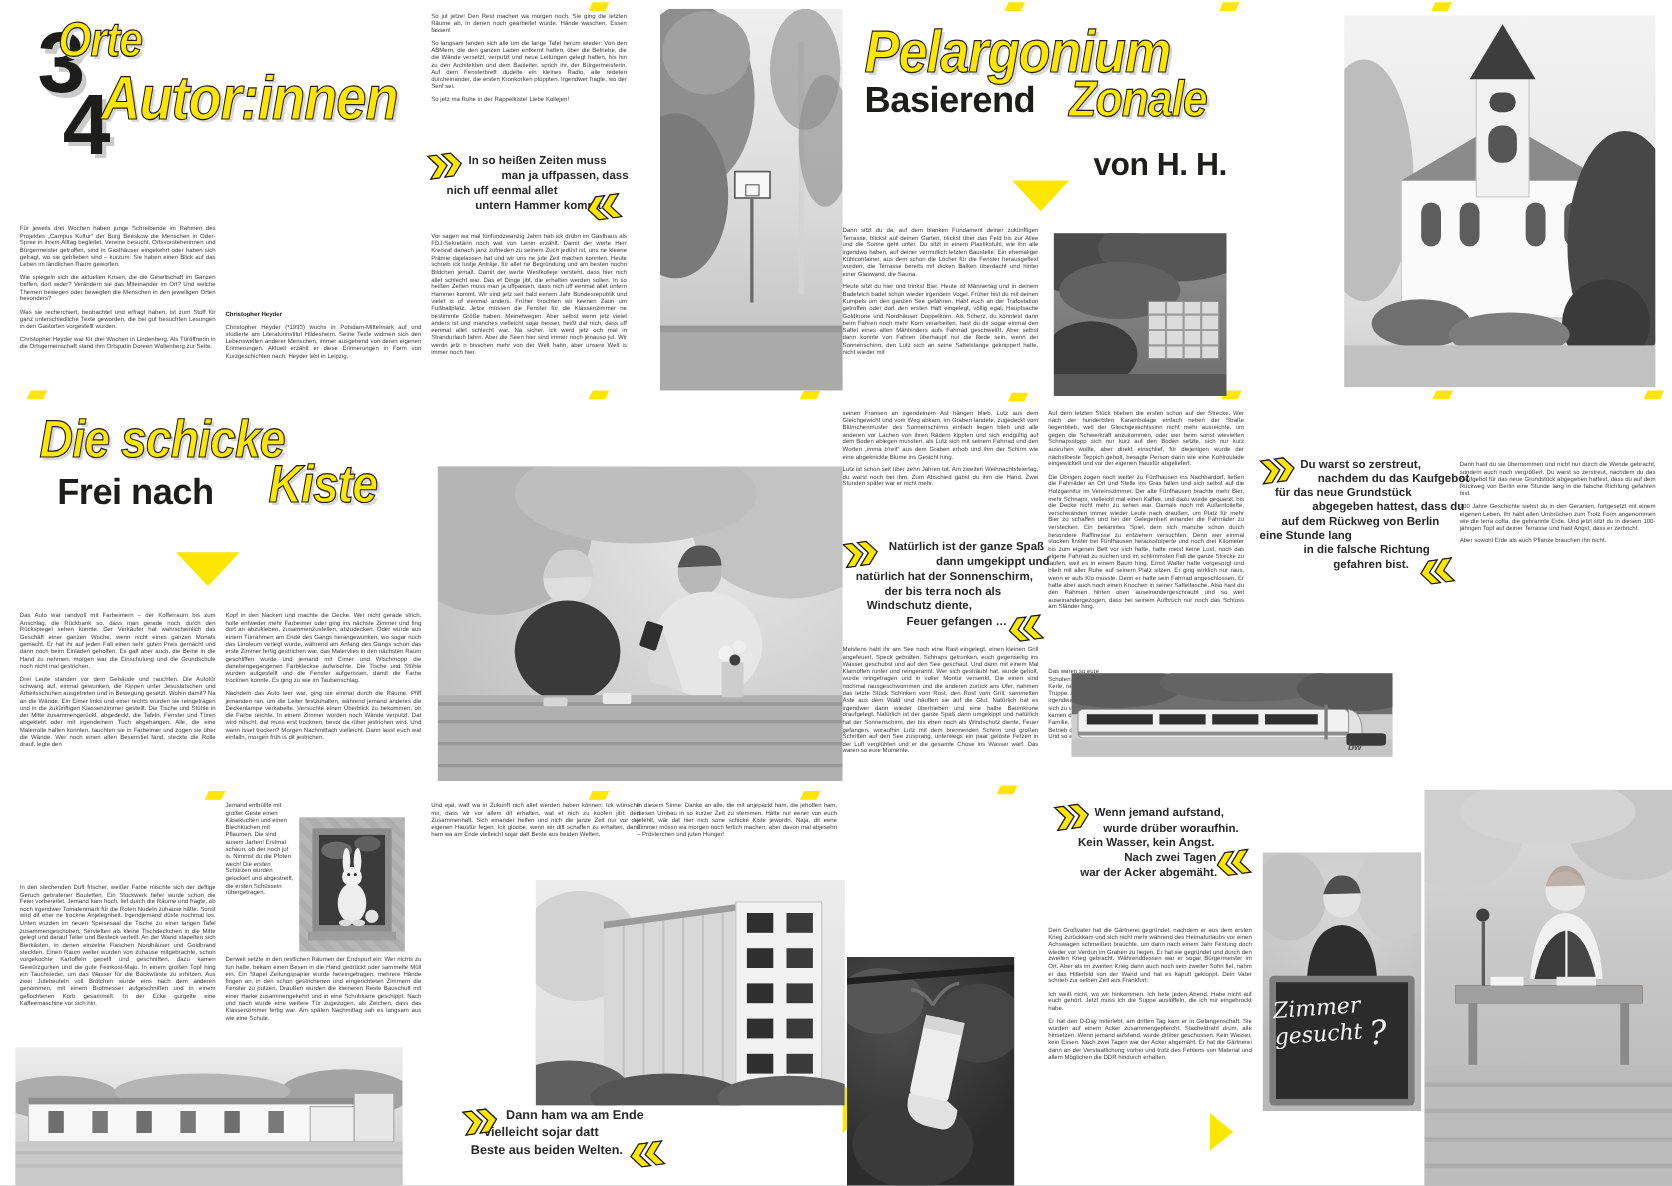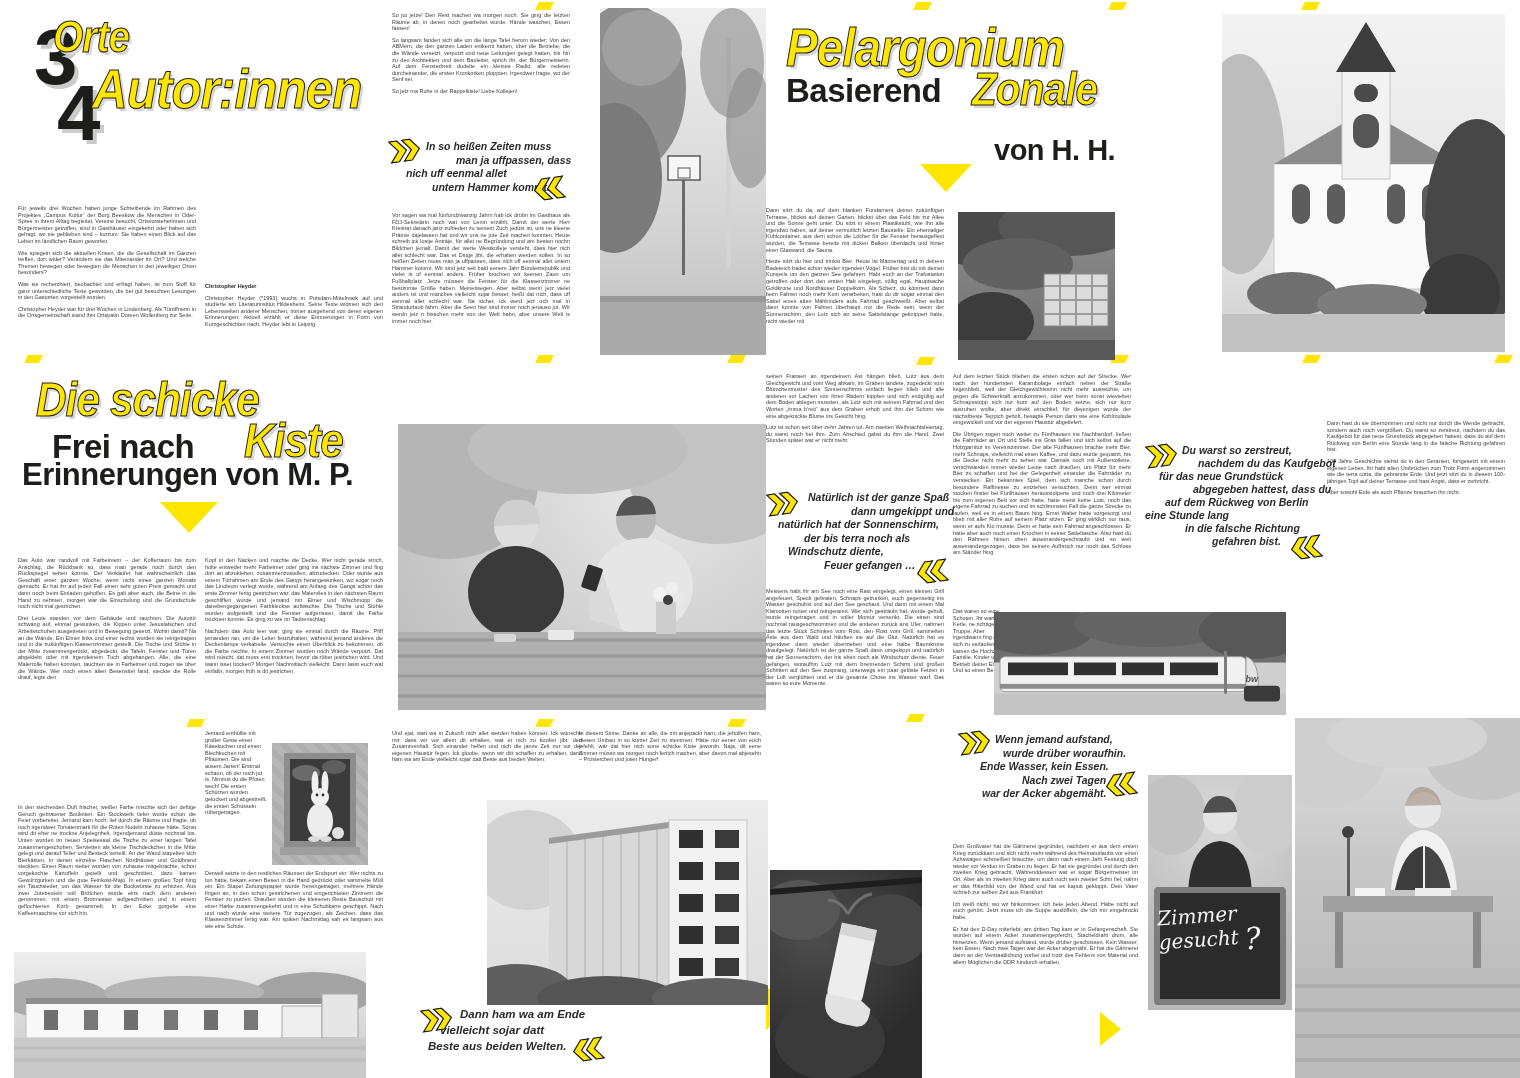--- a/index.html
+++ b/index.html
@@ -9,21 +9,21 @@
   .col{position:absolute;width:178px;font-size:5.5px;line-height:6.6px;color:#3d3d3d;text-align:justify;}
   .col p{margin:0 0 5px 0;}
   .bio-name{font-weight:bold;color:#1d1d1b;}
   
   .hl-y{position:absolute;font-style:italic;font-weight:bold;color:#ffe600;white-space:nowrap;
         -webkit-text-stroke:1.1px #1d1d1b;text-shadow:3px 3px 0 #d8d8d8;
         letter-spacing:-1px;transform:scaleX(.88);transform-origin:left top;}
   .hl-n{position:absolute;font-weight:bold;color:#1d1d1b;text-shadow:4px 4px 0 #cbcbcb;line-height:.9;}
   .hl-b{position:absolute;font-weight:bold;color:#1d1d1b;white-space:nowrap;letter-spacing:-.5px;line-height:1;}
   
-  .quote{position:absolute;font-style:italic;font-weight:bold;color:#2a2a2a;font-size:10.5px;line-height:13.5px;}
+  .quote{position:absolute;font-weight:bold;color:#2a2a2a;font-size:10.5px;line-height:13.5px;}
   .quote .ql{display:block;white-space:nowrap;}
   .chev{position:absolute;}
   
   .pmark{position:absolute;width:15px;height:8px;background:#ffe600;transform:skewX(-25deg);}
   
   .tri-down{position:absolute;width:0;height:0;border-left:29px solid transparent;border-right:29px solid transparent;border-top:31px solid #ffe600;}
   .tri-right{position:absolute;width:0;height:0;border-top:22px solid transparent;border-bottom:22px solid transparent;border-left:26px solid #ffe600;}
   
   .photo{position:absolute;overflow:hidden;background:#e8e8e8;}
   .photo svg{display:block;width:100%;height:100%;}
@@ -67,21 +67,20 @@
   </div>
 
   <div class="col" style="left:205px;top:283px">
     <p class="bio-name">Christopher Heyder</p>
     <p>Christopher Heyder (*1993) wuchs in Potsdam-Mittelmark auf und studierte am Literaturinstitut Hildesheim. Seine Texte widmen sich den Lebenswelten anderer Menschen, immer ausgehend von deren eigenen Erinnerungen. Aktuell erzählt er diese Erinnerungen in Form von Kurzgeschichten nach. Heyder lebt in Leipzig.</p>
   </div>
 
   <div class="hl-y" style="left:36px;top:372px;font-size:48px">Die schicke</div>
   <div class="hl-y" style="left:244px;top:413px;font-size:48px">Kiste</div>
   <div class="hl-b" style="left:52px;top:430px;font-size:33px">Frei nach</div>
-  <div class="hl-b" style="left:22px;top:459px;font-size:31px">Erinnerungen von M. P.</div>
   <div class="tri-down" style="left:160px;top:502px"></div>
 
   <div class="col" style="left:392px;top:12px">
     <p>So jut jetze! Den Rest machen wa morgen noch. Sie ging die letzten Räume ab, in denen noch gearbeitet wurde. Hände waschen, Essen fassen!</p>
     <p>So langsam fanden sich alle um die lange Tafel herum wieder: Von den ABMern, die den ganzen Laden entkernt hatten, über die Betriebe, die die Wände versetzt, verputzt und neue Leitungen gelegt hatten, bis hin zu den Architekten und dem Bauleiter, sprich ihr, der Bürgermeisterin. Auf dem Fensterbrett dudelte ein kleines Radio, alle redeten durcheinander, die ersten Kronkorken ploppten. Irgendwer fragte, wo der Senf sei.</p>
     <p>So jetz ma Ruhe in der Rappelkiste! Liebe Kollejen!</p>
   </div>
 
   <div class="quote" style="left:392px;top:137px;width:200px">
     <svg class="chev" style="left:-4px;top:2px;transform:rotate(-8deg)" width="33" height="23" viewBox="0 0 33 23">
@@ -182,21 +181,21 @@
   </div>
 
   <div class="col" style="left:953px;top:373px">
     <p>Auf dem letzten Stück blieben die ersten schon auf der Strecke. Wer nach der hundertsten Karambolage einfach neben der Straße liegenblieb, weil der Gleichgewichtssinn nicht mehr ausreichte, um gegen die Schwerkraft anzukommen, oder wer beim sonst wievielten Schnapsstopp sich nur kurz auf den Boden setzte, sich nur kurz ausruhen wollte, aber direkt einschlief, für diejenigen wurde der nächstbeste Teppich geholt, besagte Person darin wie eine Kohlroulade eingewickelt und vor der eigenen Haustür abgeliefert.</p>
     <p>Die Übrigen zogen noch weiter zu Fünfhausen ins Nachbardorf, ließen die Fahrräder an Ort und Stelle ins Gras fallen und sich selbst auf die Holzgarnitur im Vereinszimmer. Der alte Fünfhausen brachte mehr Bier, mehr Schnaps, vielleicht mal einen Kaffee, und dazu wurde gequarzt, bis die Decke nicht mehr zu sehen war. Damals noch mit Außentoilette, verschwanden immer wieder Leute nach draußen, um Platz für mehr Bier zu schaffen und bei der Gelegenheit einander die Fahrräder zu verstecken. Ein bekanntes Spiel, dem sich manche schon durch besondere Raffinesse zu entziehen versuchten. Denn wer einmal stocken finster bei Fünfhausen herausstolperte und noch drei Kilometer bis zum eigenen Bett vor sich hatte, hatte meist keine Lust, noch das eigene Fahrrad zu suchen und im schlimmsten Fall die ganze Strecke zu laufen, weil es in einem Baum hing. Ernst Walter hatte vorgesorgt und blieb mit aller Ruhe auf seinem Platz sitzen. Er ging wirklich nur raus, wenn er aufs Klo musste. Denn er hatte sein Fahrrad angeschlossen. Er hatte aber auch noch einen Knochen in seiner Satteltasche. Also hast du den Rahmen hinten oben auseinandergeschraubt und so weit auseinandergezogen, dass bei seinem Aufbruch nur noch das Schloss am Ständer hing.</p>
   </div>
   <div class="col" style="left:953px;top:608px;width:60px;text-align:left">
     <p>Das waren so eure Schoten. Ihr wart die Kerle, ne richtige Truppe. Aber irgendwann fing das an sich zu verlaufen. Da kamen die Hochzeit, Familie, Kinder und der Betrieb deiner Eltern. Und so einen Betrieb</p>
   </div>
 
-  <div class="quote" style="left:1145px;top:440px;width:200px;font-size:10.5px;line-height:13px">
+  <div class="quote" style="left:1145px;top:412px;width:200px;font-size:10.5px;line-height:13px">
     <svg class="chev" style="left:0;top:4px;transform:rotate(-8deg)" width="33" height="23" viewBox="0 0 33 23">
         <path d="M2 1h8l8.5 10.5L10 22H2l8.5-10.5z" fill="#ffe600" stroke="#1d1d1b" stroke-width="1.2"></path>
         <path d="M15 1h8l8.5 10.5L23 22h-8l8.5-10.5z" fill="#ffe600" stroke="#1d1d1b" stroke-width="1.2"></path>
       </svg>
     <span class="ql" style="padding:4px 0 0 37px">Du warst so zerstreut,</span>
     <span class="ql" style="padding-left:53px">nachdem du das Kaufgebot</span>
     <span class="ql" style="padding-left:14px">für das neue Grundstück</span>
     <span class="ql" style="padding-left:48px">abgegeben hattest, dass du</span>
     <span class="ql" style="padding-left:20px">auf dem Rückweg von Berlin</span>
     <span class="ql" style="padding-left:0">eine Stunde lang</span>
@@ -214,21 +213,21 @@
     <p>Aber sowohl Erde als auch Pflanze brauchen ihn nicht.</p>
   </div>
 
   <div class="quote" style="left:958px;top:729px;width:200px">
     <svg class="chev" style="left:0;top:2px;transform:rotate(-8deg)" width="33" height="23" viewBox="0 0 33 23">
         <path d="M2 1h8l8.5 10.5L10 22H2l8.5-10.5z" fill="#ffe600" stroke="#1d1d1b" stroke-width="1.2"></path>
         <path d="M15 1h8l8.5 10.5L23 22h-8l8.5-10.5z" fill="#ffe600" stroke="#1d1d1b" stroke-width="1.2"></path>
       </svg>
     <span class="ql" style="padding:4px 0 0 37px">Wenn jemand aufstand,</span>
     <span class="ql" style="padding-left:45px">wurde drüber woraufhin.</span>
-    <span class="ql" style="padding-left:22px">Ende Wasser, kein Essen.</span>
+    <span class="ql" style="padding-left:22px">Kein Wasser, kein Angst.</span>
     <span class="ql" style="padding-left:64px">Nach zwei Tagen</span>
     <span class="ql" style="padding-left:24px">war der Acker abgemäht.</span>
     <svg class="chev" style="left:147px;top:44px;transform:rotate(172deg)" width="33" height="23" viewBox="0 0 33 23">
         <path d="M2 1h8l8.5 10.5L10 22H2l8.5-10.5z" fill="#ffe600" stroke="#1d1d1b" stroke-width="1.2"></path>
         <path d="M15 1h8l8.5 10.5L23 22h-8l8.5-10.5z" fill="#ffe600" stroke="#1d1d1b" stroke-width="1.2"></path>
       </svg>
   </div>
 
   <div class="col" style="left:953px;top:843px;width:185px">
     <p>Dein Großvater hat die Gärtnerei gegründet, nachdem er aus dem ersten Krieg zurückkam und sich nicht mehr während des Heimaturlaubs vor einen Achswagen schmeißen brauchte, um dann nach einem Jahr Festung doch wieder vor Verdun im Graben zu liegen. Er hat sie gegründet und durch den zweiten Krieg gebracht. Währenddessen war er sogar Bürgermeister im Ort. Aber als im zweiten Krieg dann auch noch sein zweiter Sohn fiel, nahm er das Hitlerbild von der Wand und hat es kaputt gekloppt. Dein Vater schrieb zur selben Zeit aus Frankfurt:</p>
@@ -306,21 +305,21 @@
       <rect x="258" y="178" width="20" height="32" fill="#cdcdcd"></rect>
       <circle cx="262" cy="170" r="7" fill="#f2f2f2"></circle>
       <circle cx="274" cy="164" r="6" fill="#efefef"></circle>
       <circle cx="282" cy="174" r="6" fill="#e8e8e8"></circle>
       <circle cx="270" cy="176" r="5" fill="#3f3f3f"></circle>
       <rect x="150" y="206" width="26" height="10" rx="2" fill="#e9e9e9"></rect>
       <rect x="96" y="210" width="22" height="8" rx="2" fill="#d6d6d6"></rect>
     </svg>
   </div>
 
-  <div class="photo" style="left:994px;top:612px;width:292px;height:103px;background:#cfcfcf">
+  <div class="photo" style="left:974px;top:612px;width:292px;height:76px;background:#cfcfcf">
     <svg viewBox="0 0 292 106" preserveAspectRatio="none">
       <rect x="0" y="0" width="292" height="52" fill="#6f6f6f"></rect>
       <ellipse cx="40" cy="18" rx="60" ry="26" fill="#5c5c5c"></ellipse>
       <ellipse cx="160" cy="12" rx="80" ry="24" fill="#646464"></ellipse>
       <ellipse cx="260" cy="20" rx="55" ry="28" fill="#585858"></ellipse>
       <rect x="6" y="46" width="246" height="36" rx="5" fill="#f1f1f1" stroke="#9a9a9a"></rect>
       <rect x="14" y="52" width="60" height="13" fill="#303030"></rect>
       <rect x="80" y="52" width="42" height="13" fill="#303030"></rect>
       <rect x="128" y="52" width="42" height="13" fill="#303030"></rect>
       <rect x="176" y="52" width="48" height="13" fill="#303030"></rect>

